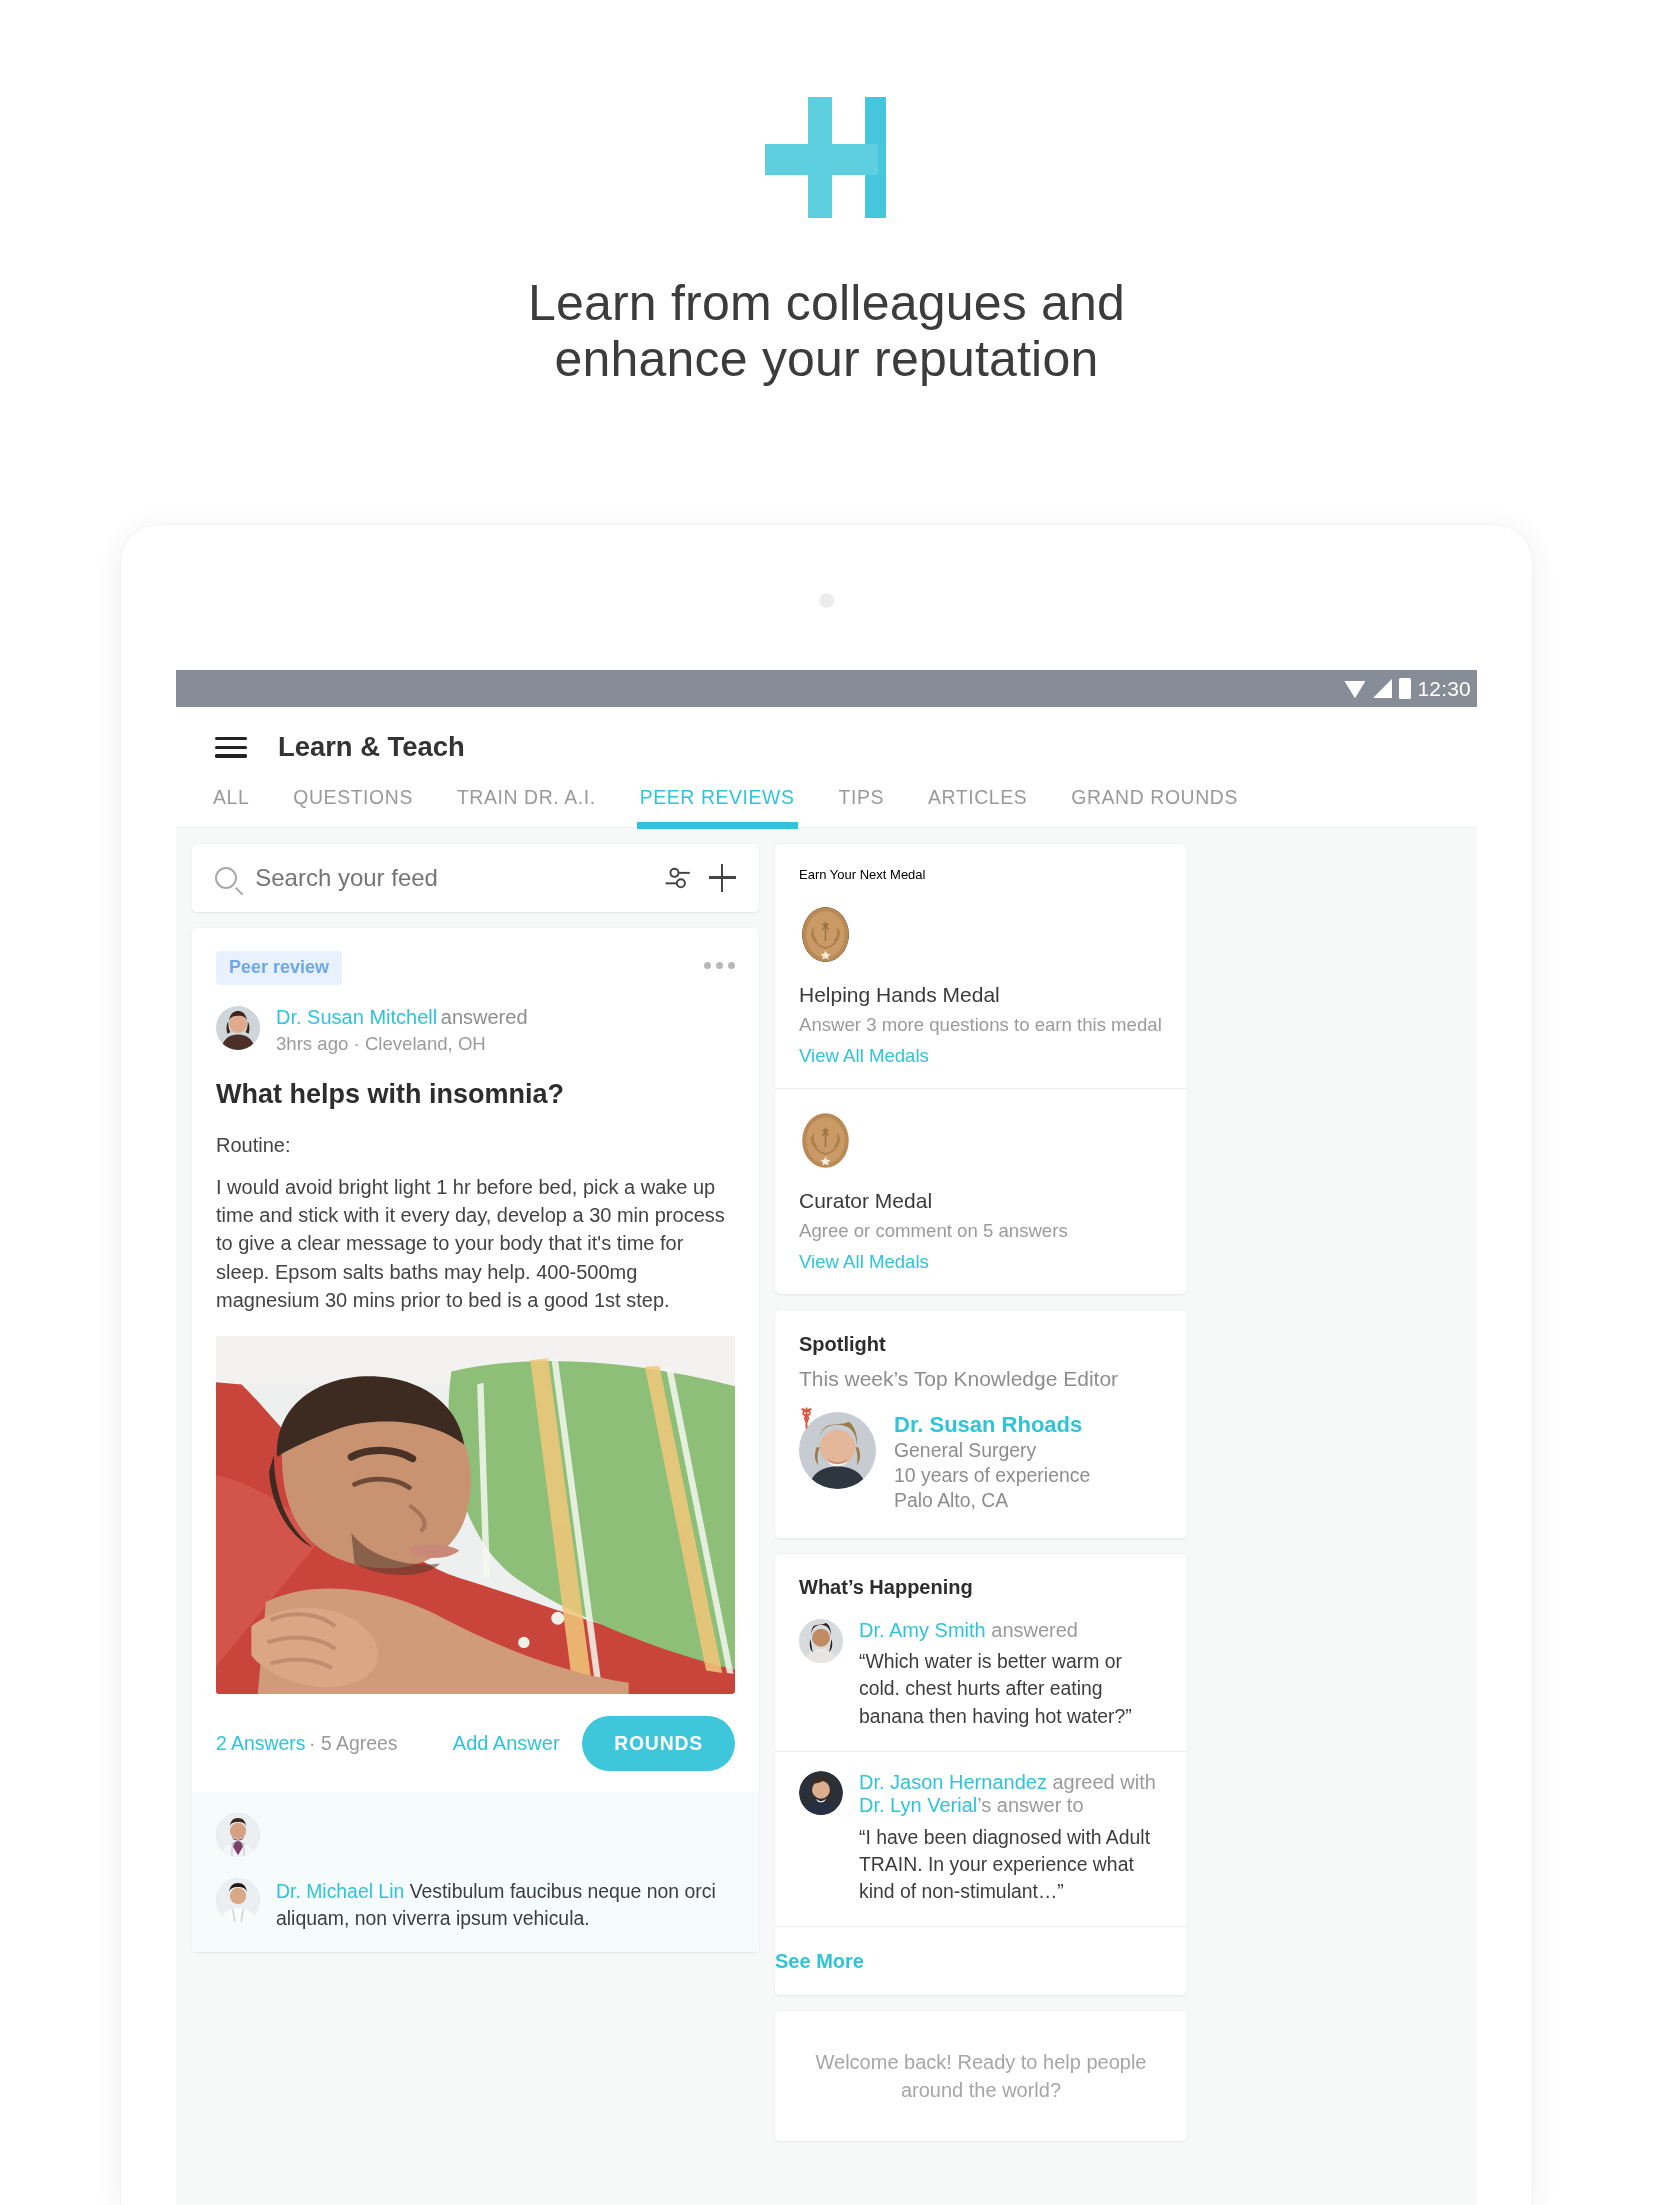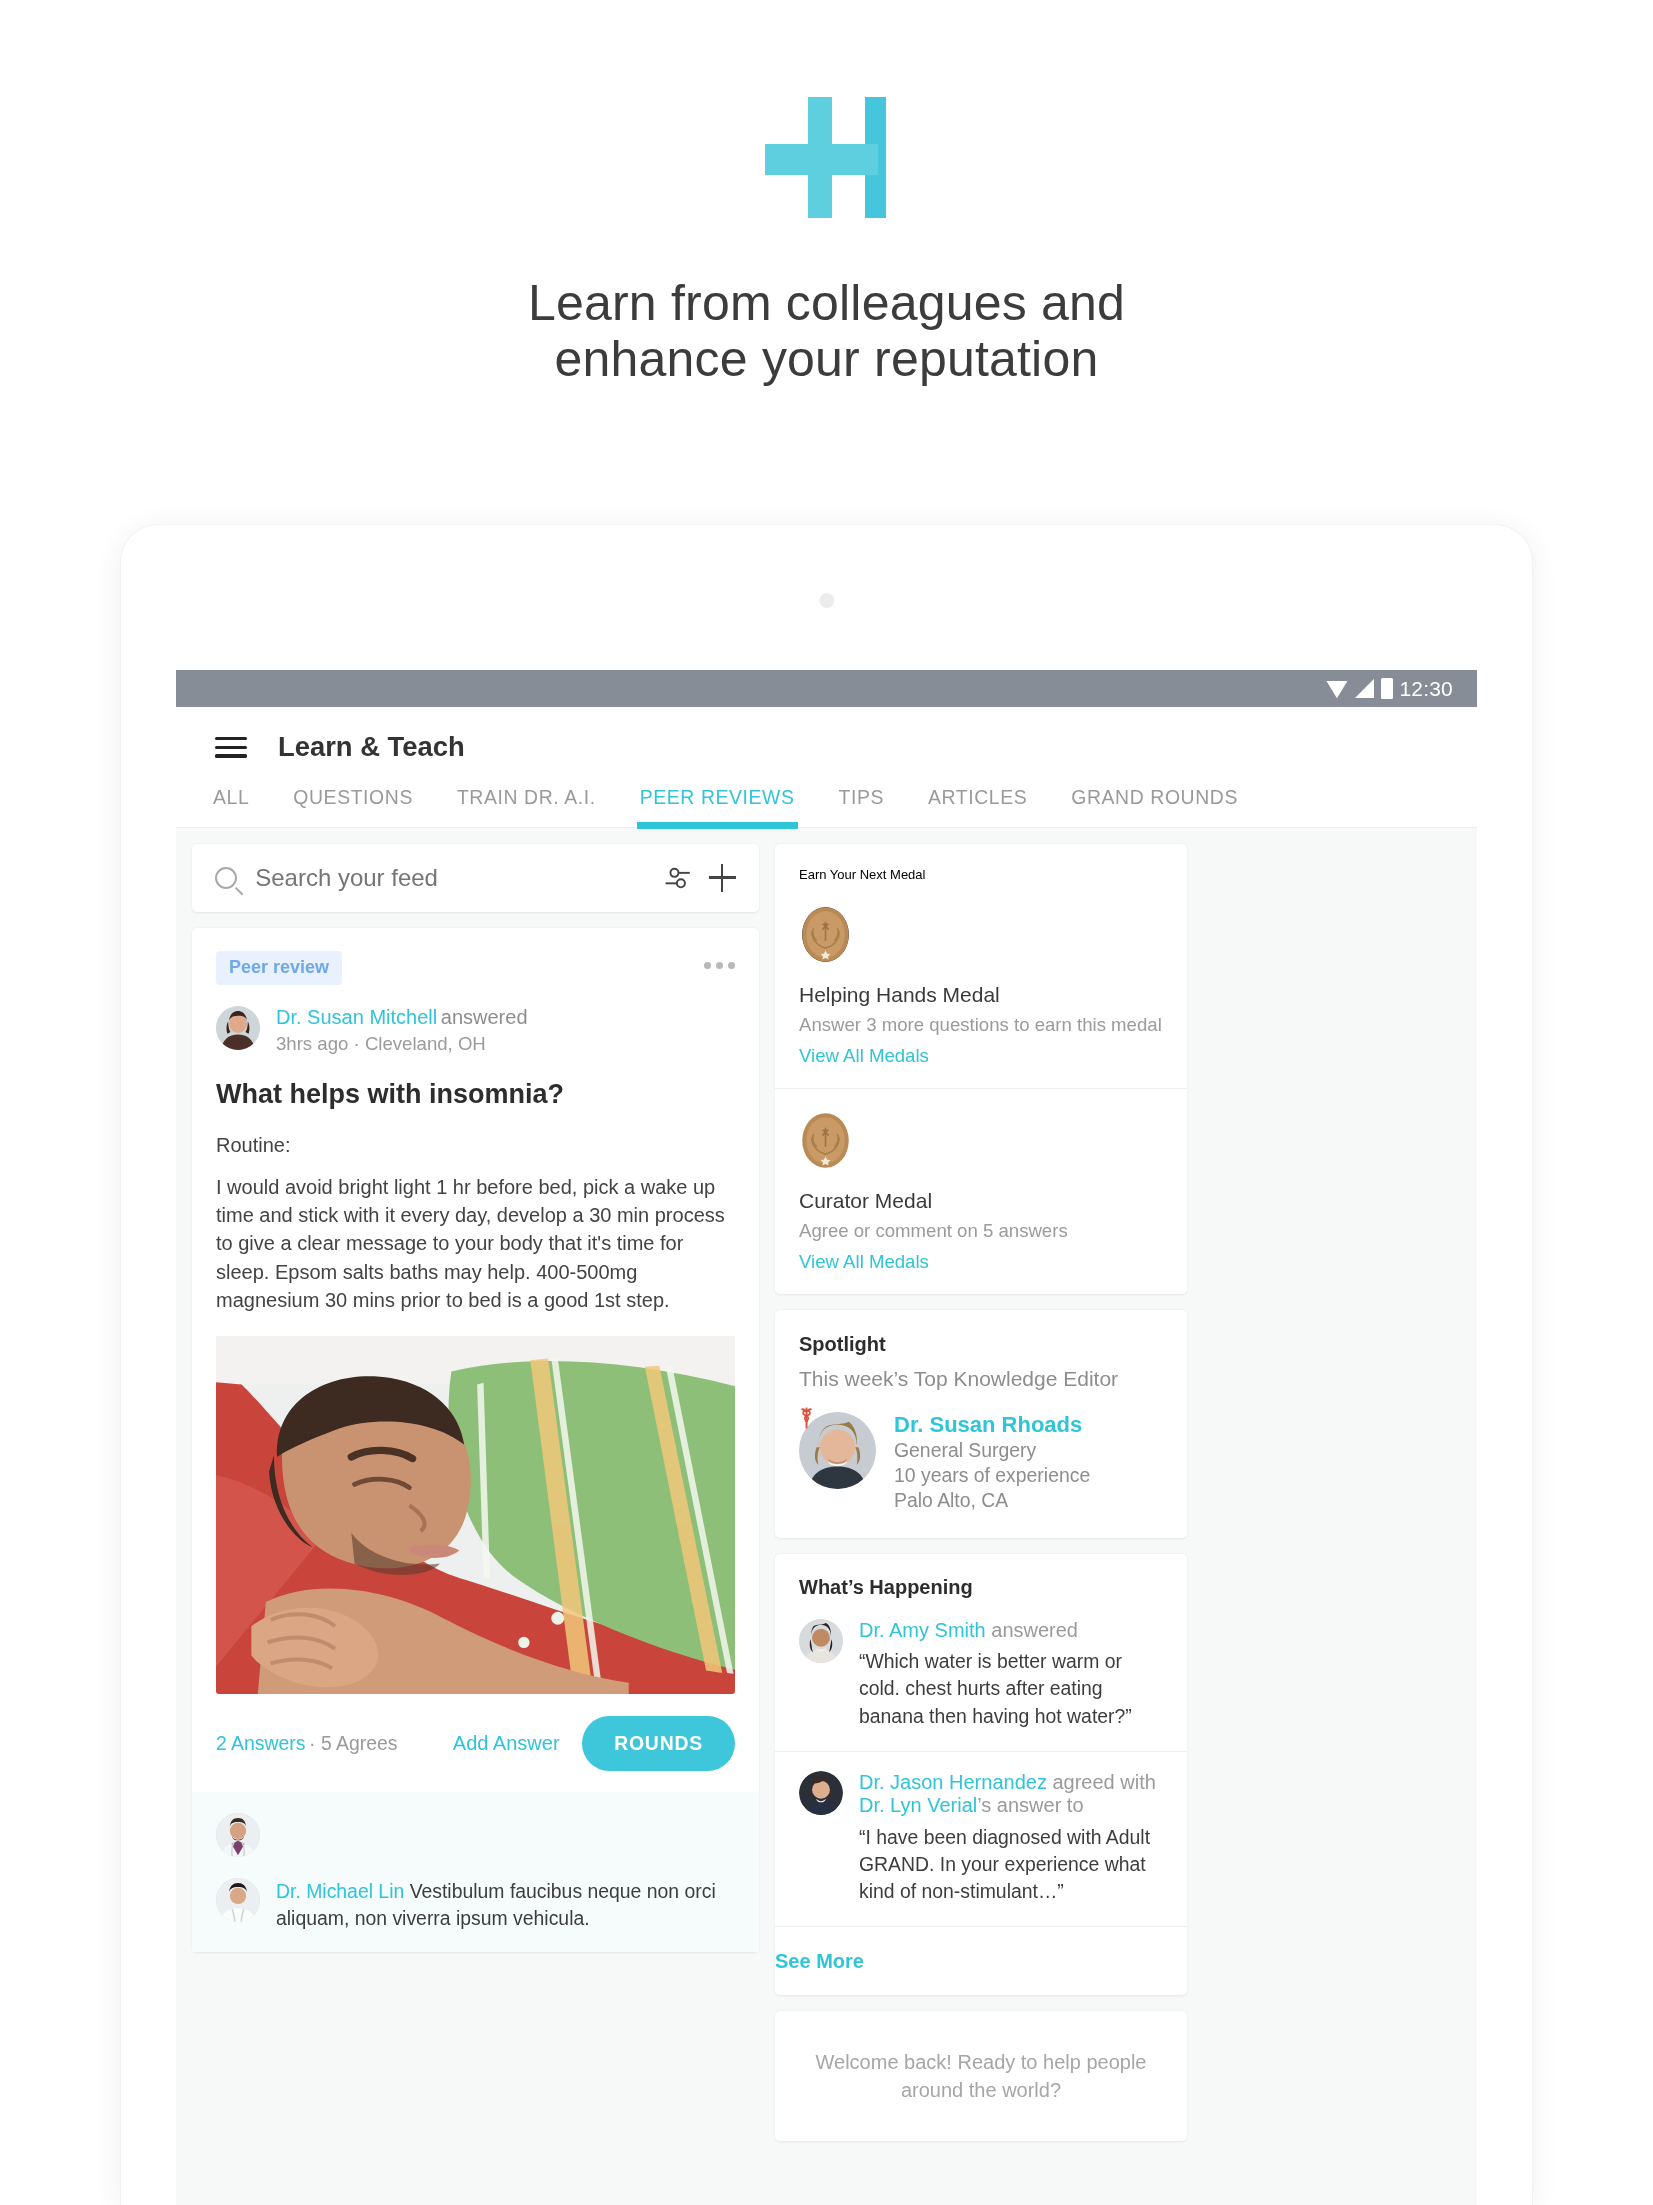--- a/index.html
+++ b/index.html
@@ -66,21 +66,21 @@
     width: 1301px; height: 1535px;
     background: #f7f9f9;
     overflow: hidden;
   }
 
   
   .statusbar {
     height: 37px; width: 100%;
     background: #868d96;
     display: flex; align-items: center; justify-content: flex-end;
-    padding-right: 24px; gap: 6px;
+    padding-right: 6px; gap: 6px;
   }
   .sb-icons { display: flex; align-items: center; gap: 7.3px; }
   .ic-wifi {
     width: 21px; height: 19.4px;
     background: #fff;
     clip-path: polygon(0 12%, 100% 12%, 50% 100%);
   }
   .ic-signal {
     width: 19.4px; height: 19.4px;
     background: #fff;
@@ -556,21 +556,21 @@
                 <path d="M15 22c-2 7 0 12 2 15-2-8-2-12-2-15z" fill="#3d2b22"></path>
                 <path d="M39 22c2 7 0 12-2 15 2-8 2-12 2-15z" fill="#3d2b22"></path>
                 <path d="M21 34c4 4 8 4 12 0-1 6-11 6-12 0z" fill="#f6f2ee"></path>
               </svg>
             </div>
             <div>
               <div>
                 <span class="wh-name">Dr. Jason Hernandez</span><span class="wh-verb"> agreed with</span>
                 <span class="wh-name">Dr. Lyn Verial</span><span class="wh-verb">’s answer to</span>
               </div>
-              <div class="wh-quote">“I have been diagnosed with Adult GRAND. In your experience what kind of non-stimulant…”</div>
+              <div class="wh-quote">“I have been diagnosed with Adult TRAIN. In your experience what kind of non-stimulant…”</div>
             </div>
           </div>
 
           <div class="see-more">See More</div>
         </div>
 
         <div class="card welcome">Welcome back! Ready to help people around the world?</div>
       </div>
     </div>
   </div>

